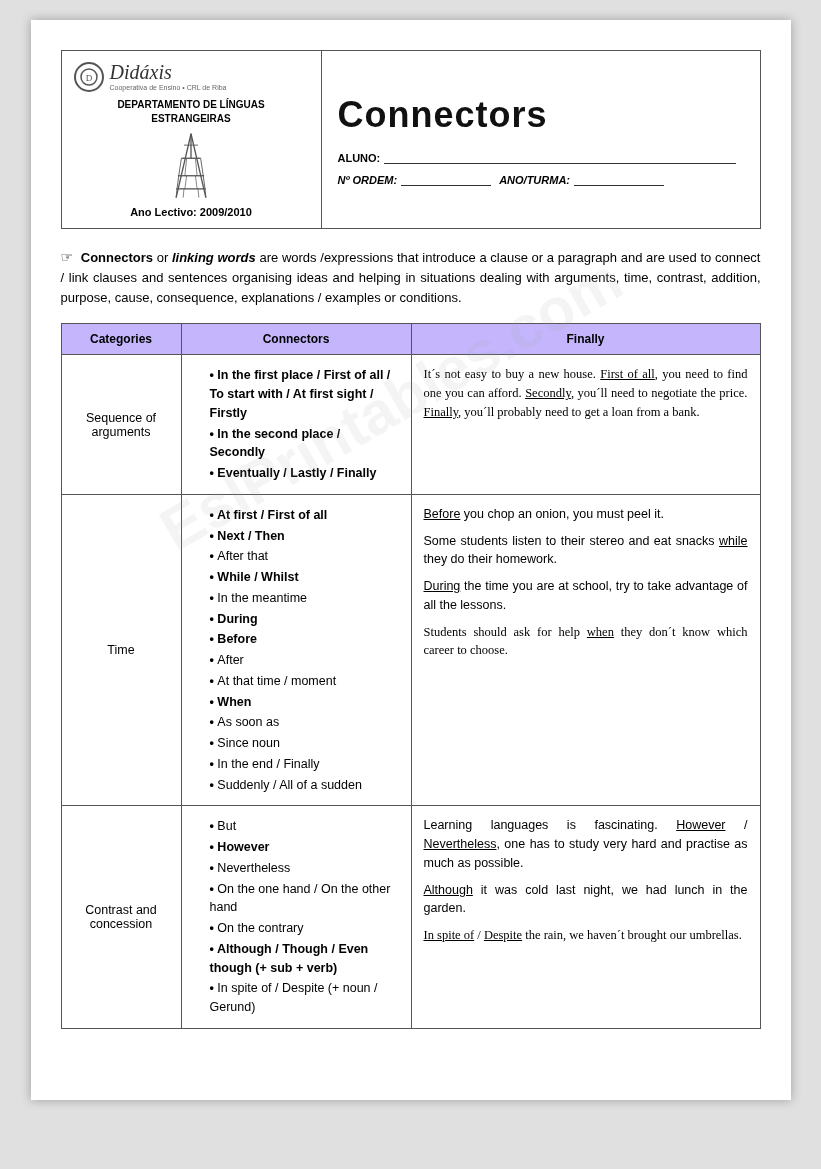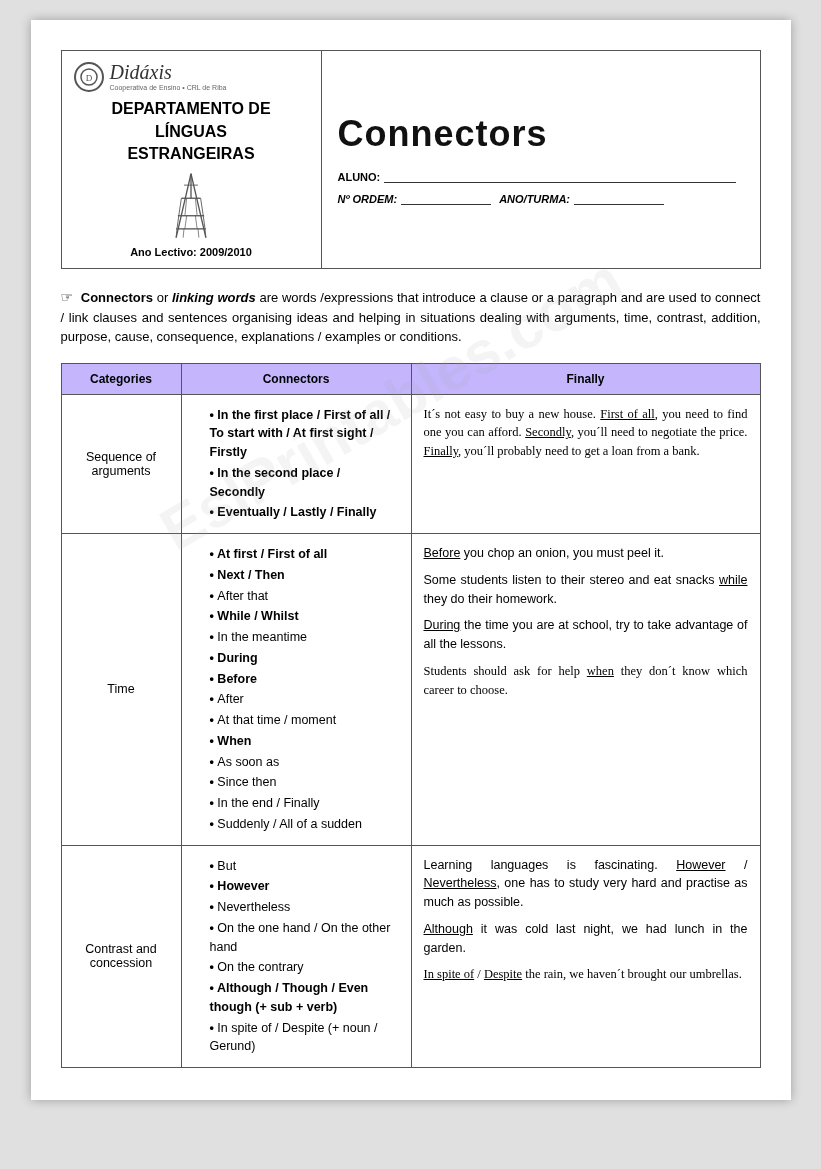--- a/index.html
+++ b/index.html
@@ -55,21 +55,21 @@
       color: #333;
     }
     .logo-subtext {
       font-size: 7px;
       color: #666;
       display: block;
       line-height: 1.2;
     }
     .dept-name {
       font-weight: bold;
-      font-size: 16px;
+      font-size: 10px;
       text-align: center;
       margin: 6px 0;
       line-height: 1.4;
     }
     .header-image {
       display: flex;
       justify-content: center;
       align-items: center;
       margin-bottom: 4px;
     }
@@ -317,21 +317,21 @@
             <li><strong>Next / Then</strong></li>
             <li>After that</li>
             <li><strong>While / Whilst</strong></li>
             <li>In the meantime</li>
             <li><strong>During</strong></li>
             <li><strong>Before</strong></li>
             <li>After</li>
             <li>At that time / moment</li>
             <li><strong>When</strong></li>
             <li>As soon as</li>
-            <li>Since then</li>
+            <li>Since noun</li>
             <li>In the end / Finally</li>
             <li>Suddenly / All of a sudden</li>
           </ul>
         </td>
         <td class="example-cell">
           <div class="example-para">
             <span class="underline">Before</span> you chop an onion, you must peel it.
           </div>
           <div class="example-para">
             Some students listen to their stereo and eat snacks <span class="underline">while</span> they do their homework.

